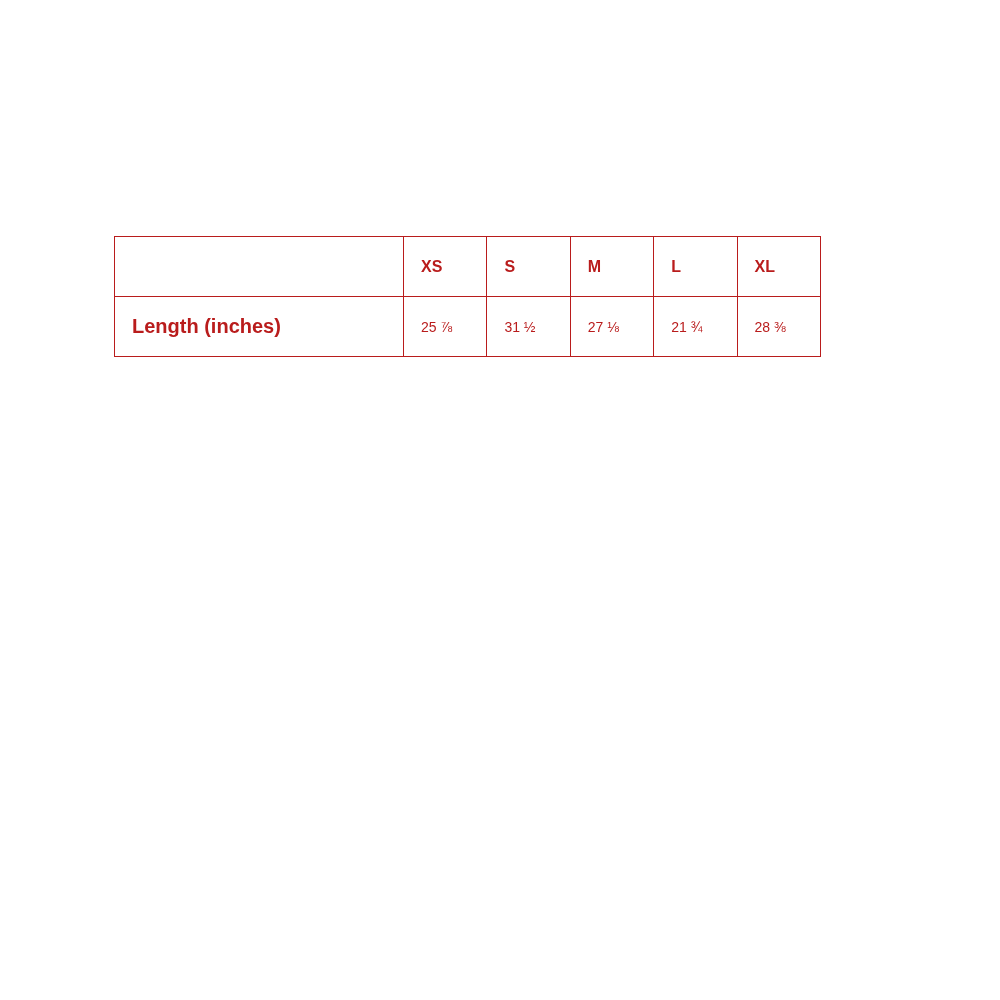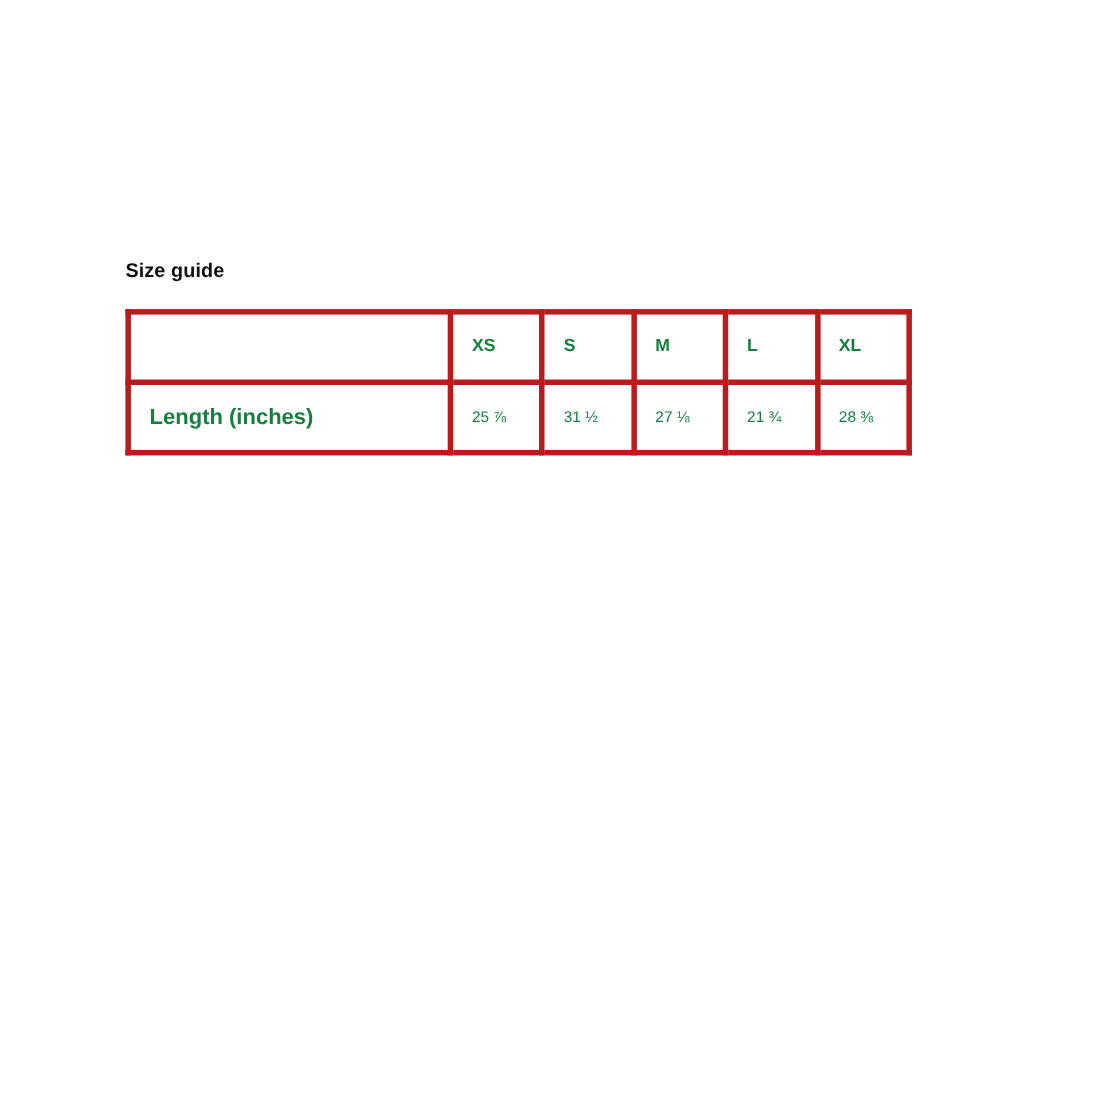--- a/index.html
+++ b/index.html
@@ -35,27 +35,27 @@
     line-height: 1.2;
   }
   table.size-table {
     border-collapse: collapse;
     width: 688px;
     table-layout: fixed;
     background: #ffffff;
   }
   table.size-table th,
   table.size-table td {
-    border: 5px solid #b91c1c;
+    border: 1px solid #b91c1c;
     padding: 0;
     height: 59px;
     vertical-align: middle;
     font-size: 16px;
     font-weight: normal;
-    color: #15803d;
+    color: #b91c1c;
     text-align: left;
   }
   table.size-table th.row-head,
   table.size-table td.row-head {
     width: 271px;
     padding-left: 17px;
     font-weight: bold;
     font-size: 20px;
   }
   table.size-table th.col-head {
@@ -72,21 +72,20 @@
   }
   .corner-cell {
     background: #ffffff;
   }
 </style>
 </head>
 <body>
 
 <div class="page">
   <div class="size-guide-block">
-    <h2 class="sg-title">Size guide</h2>
 
     <table class="size-table">
       <colgroup>
         <col>
         <col class="size-col">
         <col class="size-col">
         <col class="size-col">
         <col class="size-col">
         <col class="size-col">
       </colgroup>

